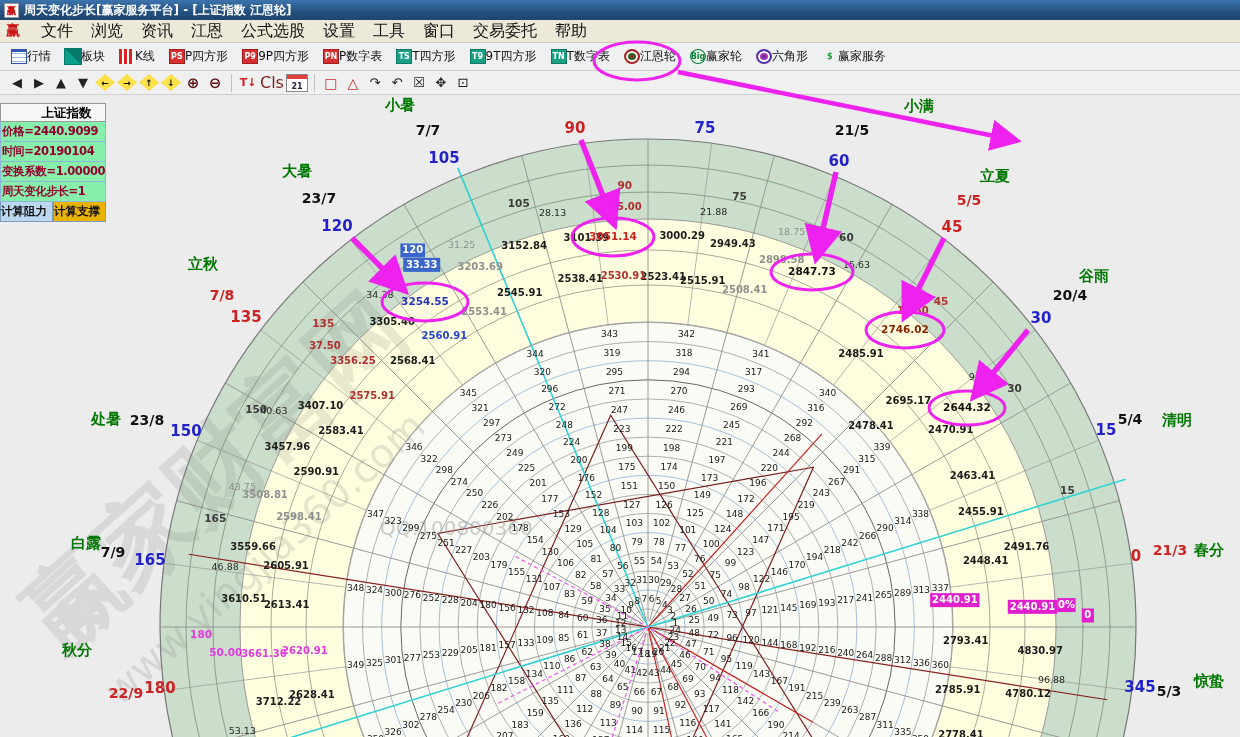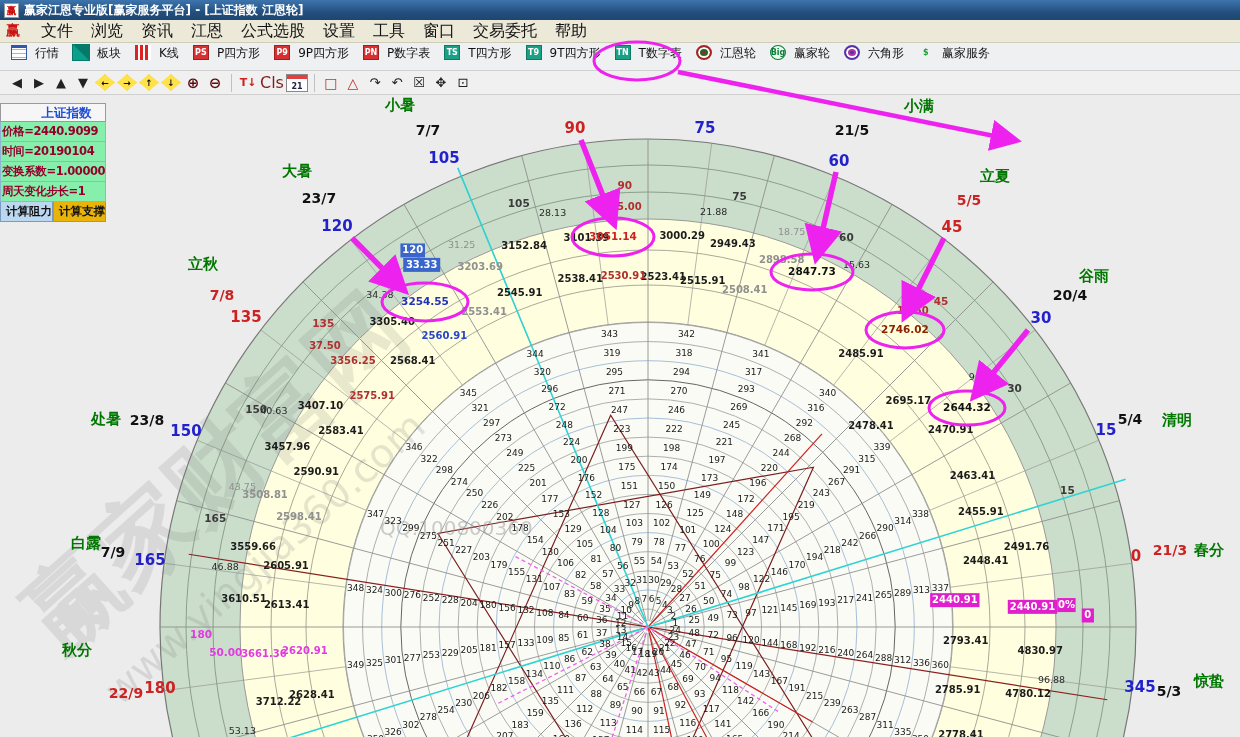--- a/index.html
+++ b/index.html
@@ -9,22 +9,22 @@
     background:linear-gradient(#3d74ad,#24507f 60%,#1d4570);display:flex;align-items:center;padding-left:4px;box-sizing:border-box;}
   .titlebar .applogo{width:13px;height:13px;background:#fff;border:1px solid #999;color:#cc1111;font-size:10px;font-weight:bold;
     line-height:13px;text-align:center;margin-right:5px;}
   .titlebar .title{color:#fff;font-size:12px;font-weight:bold;white-space:nowrap;}
   .menubar{position:absolute;left:0;top:20px;width:1240px;height:23px;background:#ece9d8;border-bottom:1px solid #cfccb8;
     display:flex;align-items:center;padding-left:6px;box-sizing:border-box;}
   .menubar .menulogo{color:#cc1111;font-weight:bold;font-size:14px;margin-right:12px;}
   .menubar .mitem{font-size:16px;color:#111;padding:2px 9px;cursor:default;}
   .toolbar1{position:absolute;left:0;top:43px;width:1240px;height:28px;background:#eef0f2;border-bottom:1px solid #d0d0d0;
     display:flex;align-items:center;padding-left:4px;box-sizing:border-box;}
-  .t1item{display:flex;font-size:12px;color:#111;padding:0 7px;height:24px;}
-  .t1item .ic{display:inline-flex;align-items:center;justify-content:center;width:16px;height:15px;margin-right:8px;
+  .t1item{display:flex;align-items:center;font-size:12px;color:#111;padding:0 7px;height:24px;}
+  .t1item .ic{display:inline-flex;align-items:center;justify-content:center;width:16px;height:15px;margin-right:0;
     font-size:8px;font-weight:bold;box-sizing:border-box;}
   .ic-table{border:1px solid #3355aa;background:
     linear-gradient(#3355aa 2px,transparent 2px),
     repeating-linear-gradient(#fff 0 3px,#9db8e0 3px 4px);}
   .ic-blocks{background:
     linear-gradient(45deg,#0aa08a 47%,#067a6a 53%);outline:1px solid #067a6a;}
   .ic-candle{background:repeating-linear-gradient(90deg,#d22 0 3px,#fff 3px 5px,#d22 5px 8px,#fff 8px 10px,#d22 10px 13px,#fff 13px 16px);}
   .ic-box-red{background:#d83030;color:#fff;border:1px solid #a02020;}
   .ic-box-teal{background:#1aa085;color:#fff;border:1px solid #0e7a62;}
   .ic-target{border-radius:50%;border:2px solid #aa2222;box-shadow:inset 0 0 0 2px #fff,inset 0 0 0 4px #226622;background:#aa2222;}
@@ -38,43 +38,43 @@
   .t2item.zm{color:#5a0a0a;font-size:15px;font-weight:bold;}
   .t2item.td{color:#cc2222;font-size:11px;font-weight:bold;}
   .t2item.txt{font-size:16px;color:#7f1d1d;}
   .t2item.cal{border:1px solid #888;background:linear-gradient(#e04040 4px,#fff 4px);font-size:8px;font-weight:bold;color:#224;width:16px;height:16px;align-items:flex-end;justify-content:center;}
   .t2item.red{color:#c03030;font-size:14px;}
   .t2sep{width:1px;height:18px;background:#c0c0c0;margin:0 5px;}
   
   .chart{position:absolute;left:0;top:95px;width:1240px;height:642px;background:#ececec;}
   
   .sidepanel{position:absolute;left:0;top:8px;width:106px;font-weight:bold;}
-  .sp-header{height:19px;background:#f6f6f6;border:1px solid #9a9a9a;box-sizing:border-box;color:#1d4ed8;
+  .sp-header{height:19px;background:#f6f6f6;border:1px solid #9a9a9a;box-sizing:border-box;color:#000000;
     font-size:12.5px;text-align:center;line-height:18px;padding-left:27px;}
   .sp-row{height:20px;background:#86efac;border:1px solid #8fb4d8;border-top:none;box-sizing:border-box;color:#96002d;
     font-size:11.5px;line-height:19px;padding-left:1px;white-space:nowrap;letter-spacing:-0.4px;}
   .sp-btnrow{display:flex;}
   .sp-btn{width:53px;height:20px;border:1px solid #7a9ac0;border-top:none;box-sizing:border-box;font-size:11.5px;color:#111;
-    text-align:right;line-height:19px;background:#bcd8f0;}
+    text-align:left;line-height:19px;background:#bcd8f0;}
   .sp-btn.alt{background:#eab308;}
   
   .annotation{position:absolute;left:1046px;top:-7px;width:189px;height:193px;border:2px solid #e03c3c;box-sizing:border-box;
     padding:6px 0 0 12px;}
   .annotation .aline{font-size:15.5px;font-weight:bold;color:#ff33ff;line-height:25.5px;white-space:nowrap;}
   #overlay{position:absolute;left:0;top:0;pointer-events:none;}
   svg text{font-family:"DejaVu Sans","Liberation Sans",sans-serif;}
 </style>
 </head>
 <body>
 
 <div id="app">
 
   <div class="titlebar">
     <span class="applogo">赢</span>
-    <span class="title">赢家江恩专业版[赢家服务平台] - [上证指数 江恩轮]</span>
+    <span class="title">周天变化步长[赢家服务平台] - [上证指数 江恩轮]</span>
   </div>
 
   <div class="menubar">
     <span class="menulogo">赢</span>
     <span id="menu-items" style="display:flex;">
         <span class="mitem">文件</span>
         <span class="mitem">浏览</span>
         <span class="mitem">资讯</span>
         <span class="mitem">江恩</span>
         <span class="mitem">公式选股</span>

